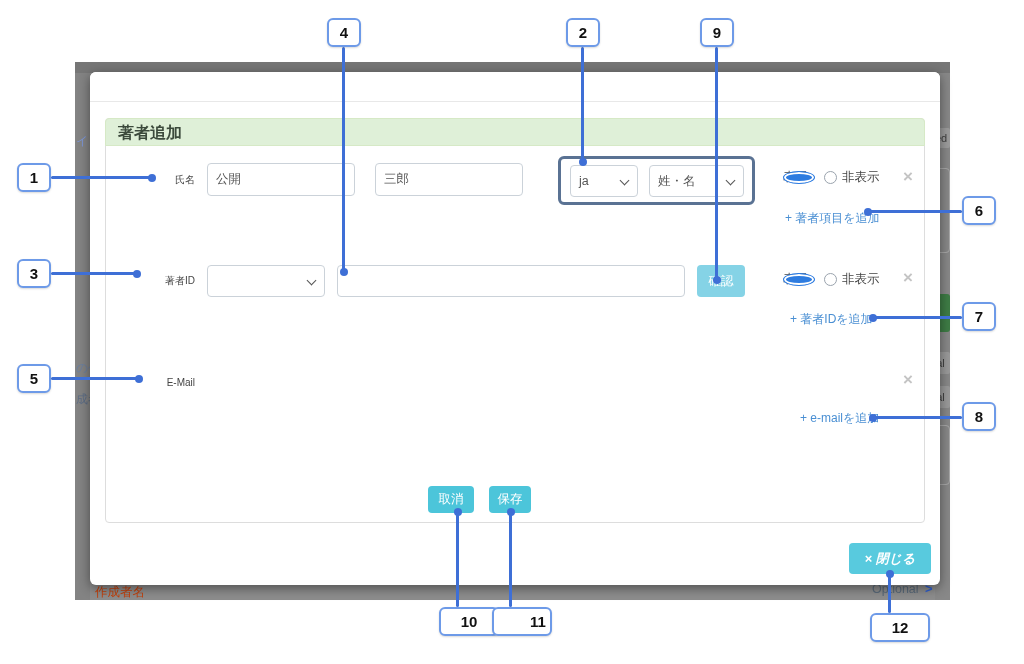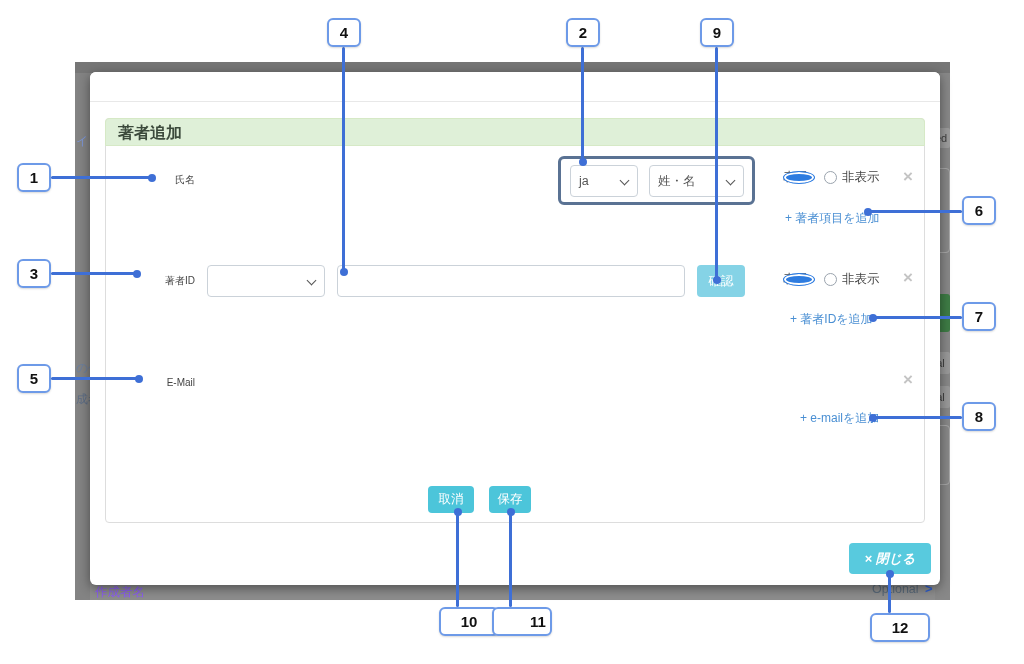--- a/index.html
+++ b/index.html
@@ -64,31 +64,33 @@
 
   <span class="frag frag-blue" style="left:76px;top:133px;">イト</span>
   <span class="chip" style="left:932px;top:128px;width:18px;height:20px;">ed</span>
   <div class="ghostbox" style="left:932px;top:168px;width:18px;height:85px;"></div>
   <div class="greenblock"></div>
   <span class="frag" style="left:76px;top:360px;color:#6a7fa0;">の代</span>
   <span class="frag" style="left:76px;top:391px;color:#5d6d85;">成者</span>
   <span class="chip" style="left:931px;top:352px;width:19px;height:22px;background:#9a9a9a;line-height:22px;">al</span>
   <span class="chip" style="left:931px;top:386px;width:19px;height:22px;background:#9a9a9a;line-height:22px;">al</span>
   <div class="ghostbox" style="left:932px;top:425px;width:18px;height:60px;"></div>
-  <span class="frag" style="left:95px;top:584px;font-size:12.5px;color:#8b5cf6;">作成者名</span>
+  <span class="frag" style="left:95px;top:584px;font-size:12.5px;color:#c2410c;">作成者名</span>
   <span class="frag" style="left:872px;top:582px;font-size:12.5px;color:#5a6a7a;">Optional</span>
   <span class="frag opt-chev" style="left:925px;top:581px;font-size:13px;">&gt;</span>
 
   <div class="modal"></div>
   <div class="modal-header"></div>
 
   <div class="panel"></div>
   <div class="panel-header">著者追加</div>
 
   <span class="flabel" style="left:120px;top:173px;">氏名</span>
+  <input class="inp" style="left: 207px; top: 163px; width: 148px;" value="公開">
+  <input class="inp" style="left: 375px; top: 163px; width: 148px;" value="三郎">
 
   <div class="sel" style="left:570px;top:165px;width:68px;">
     <span>ja</span>
     <span class="chev"></span>
   </div>
   <div class="sel" style="left:649px;top:165px;width:95px;">
     <span>姓・名</span>
     <span class="chev"></span>
   </div>
 

